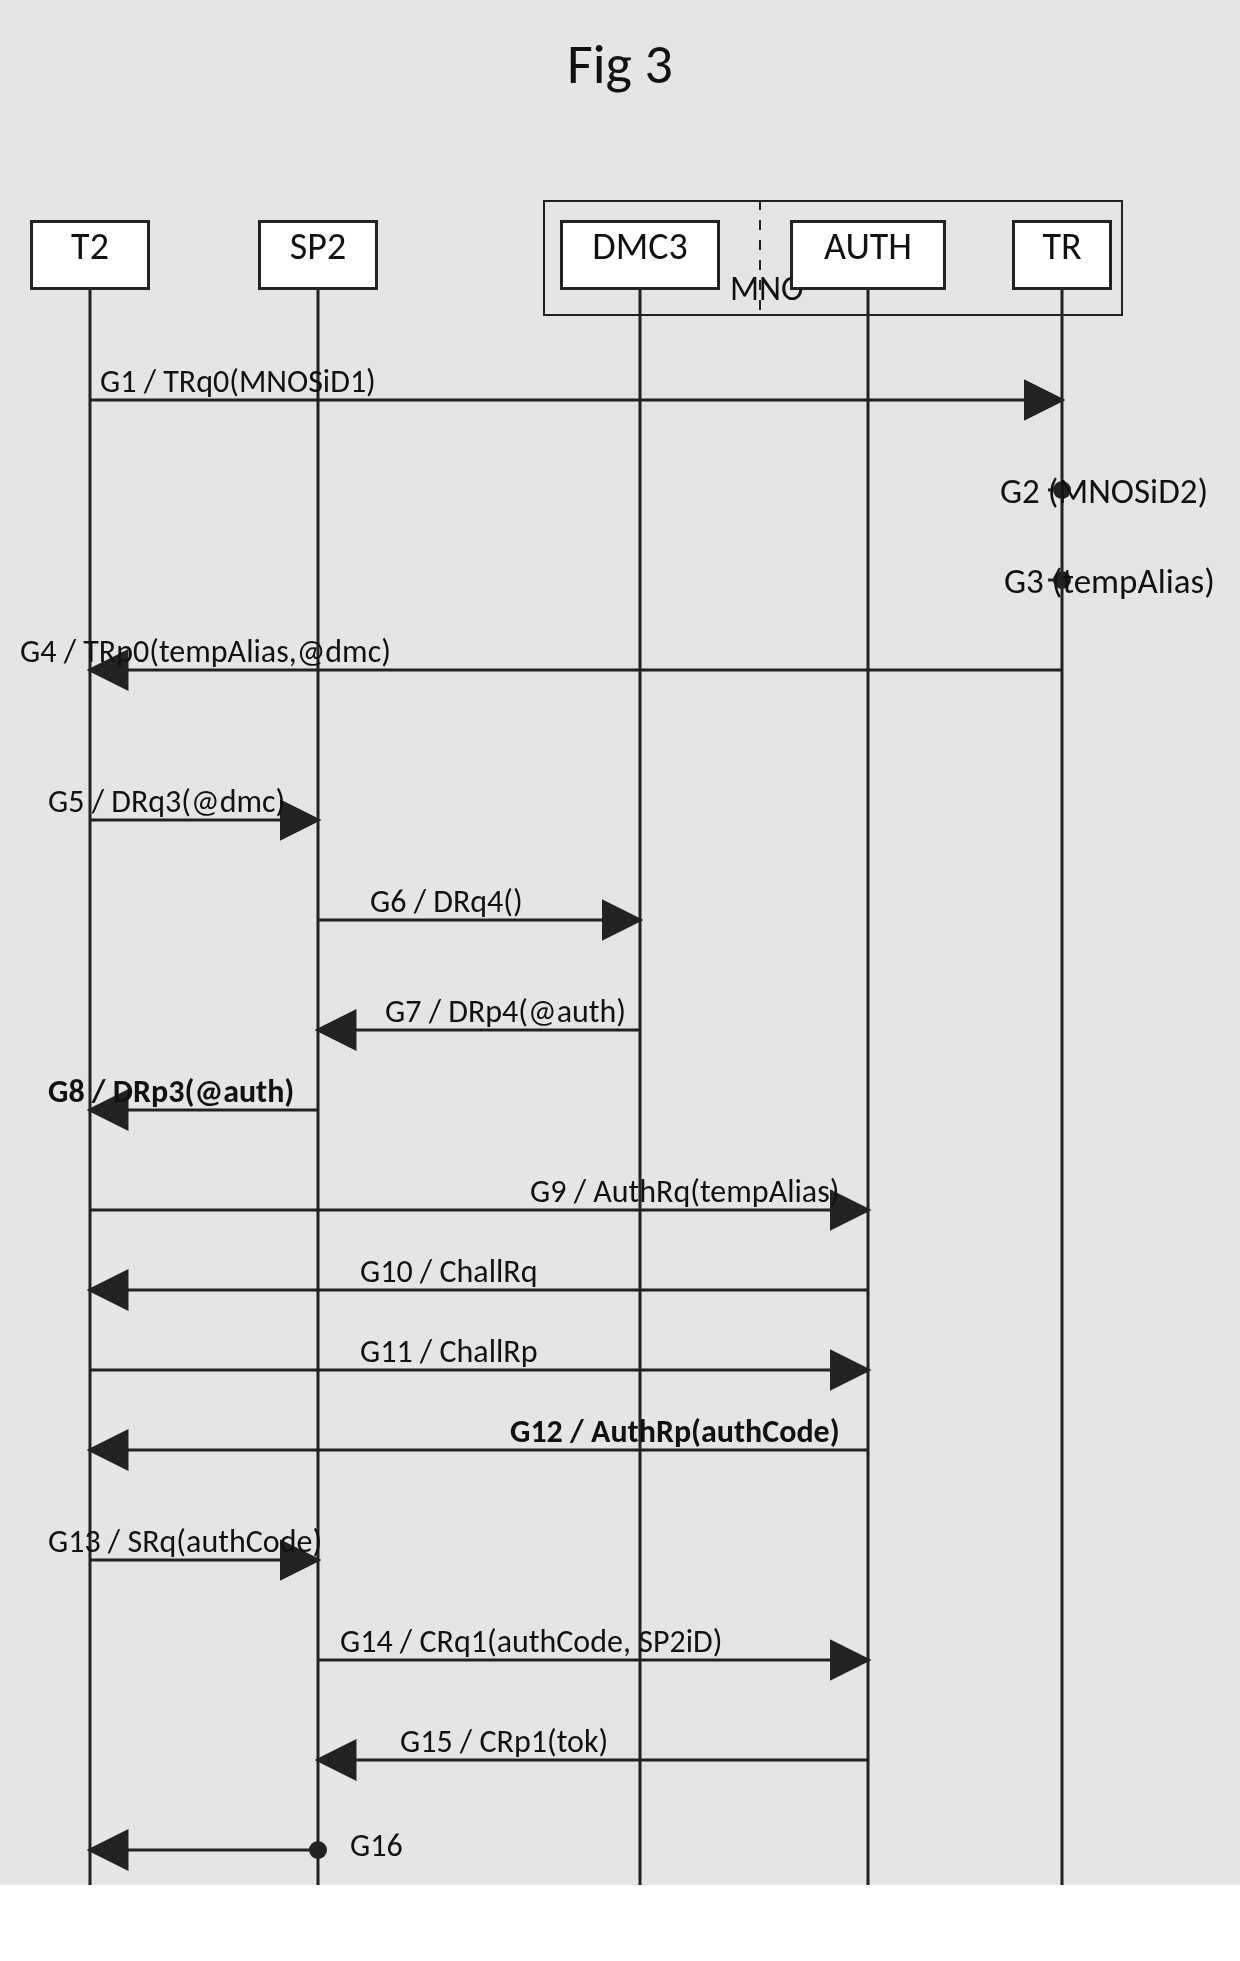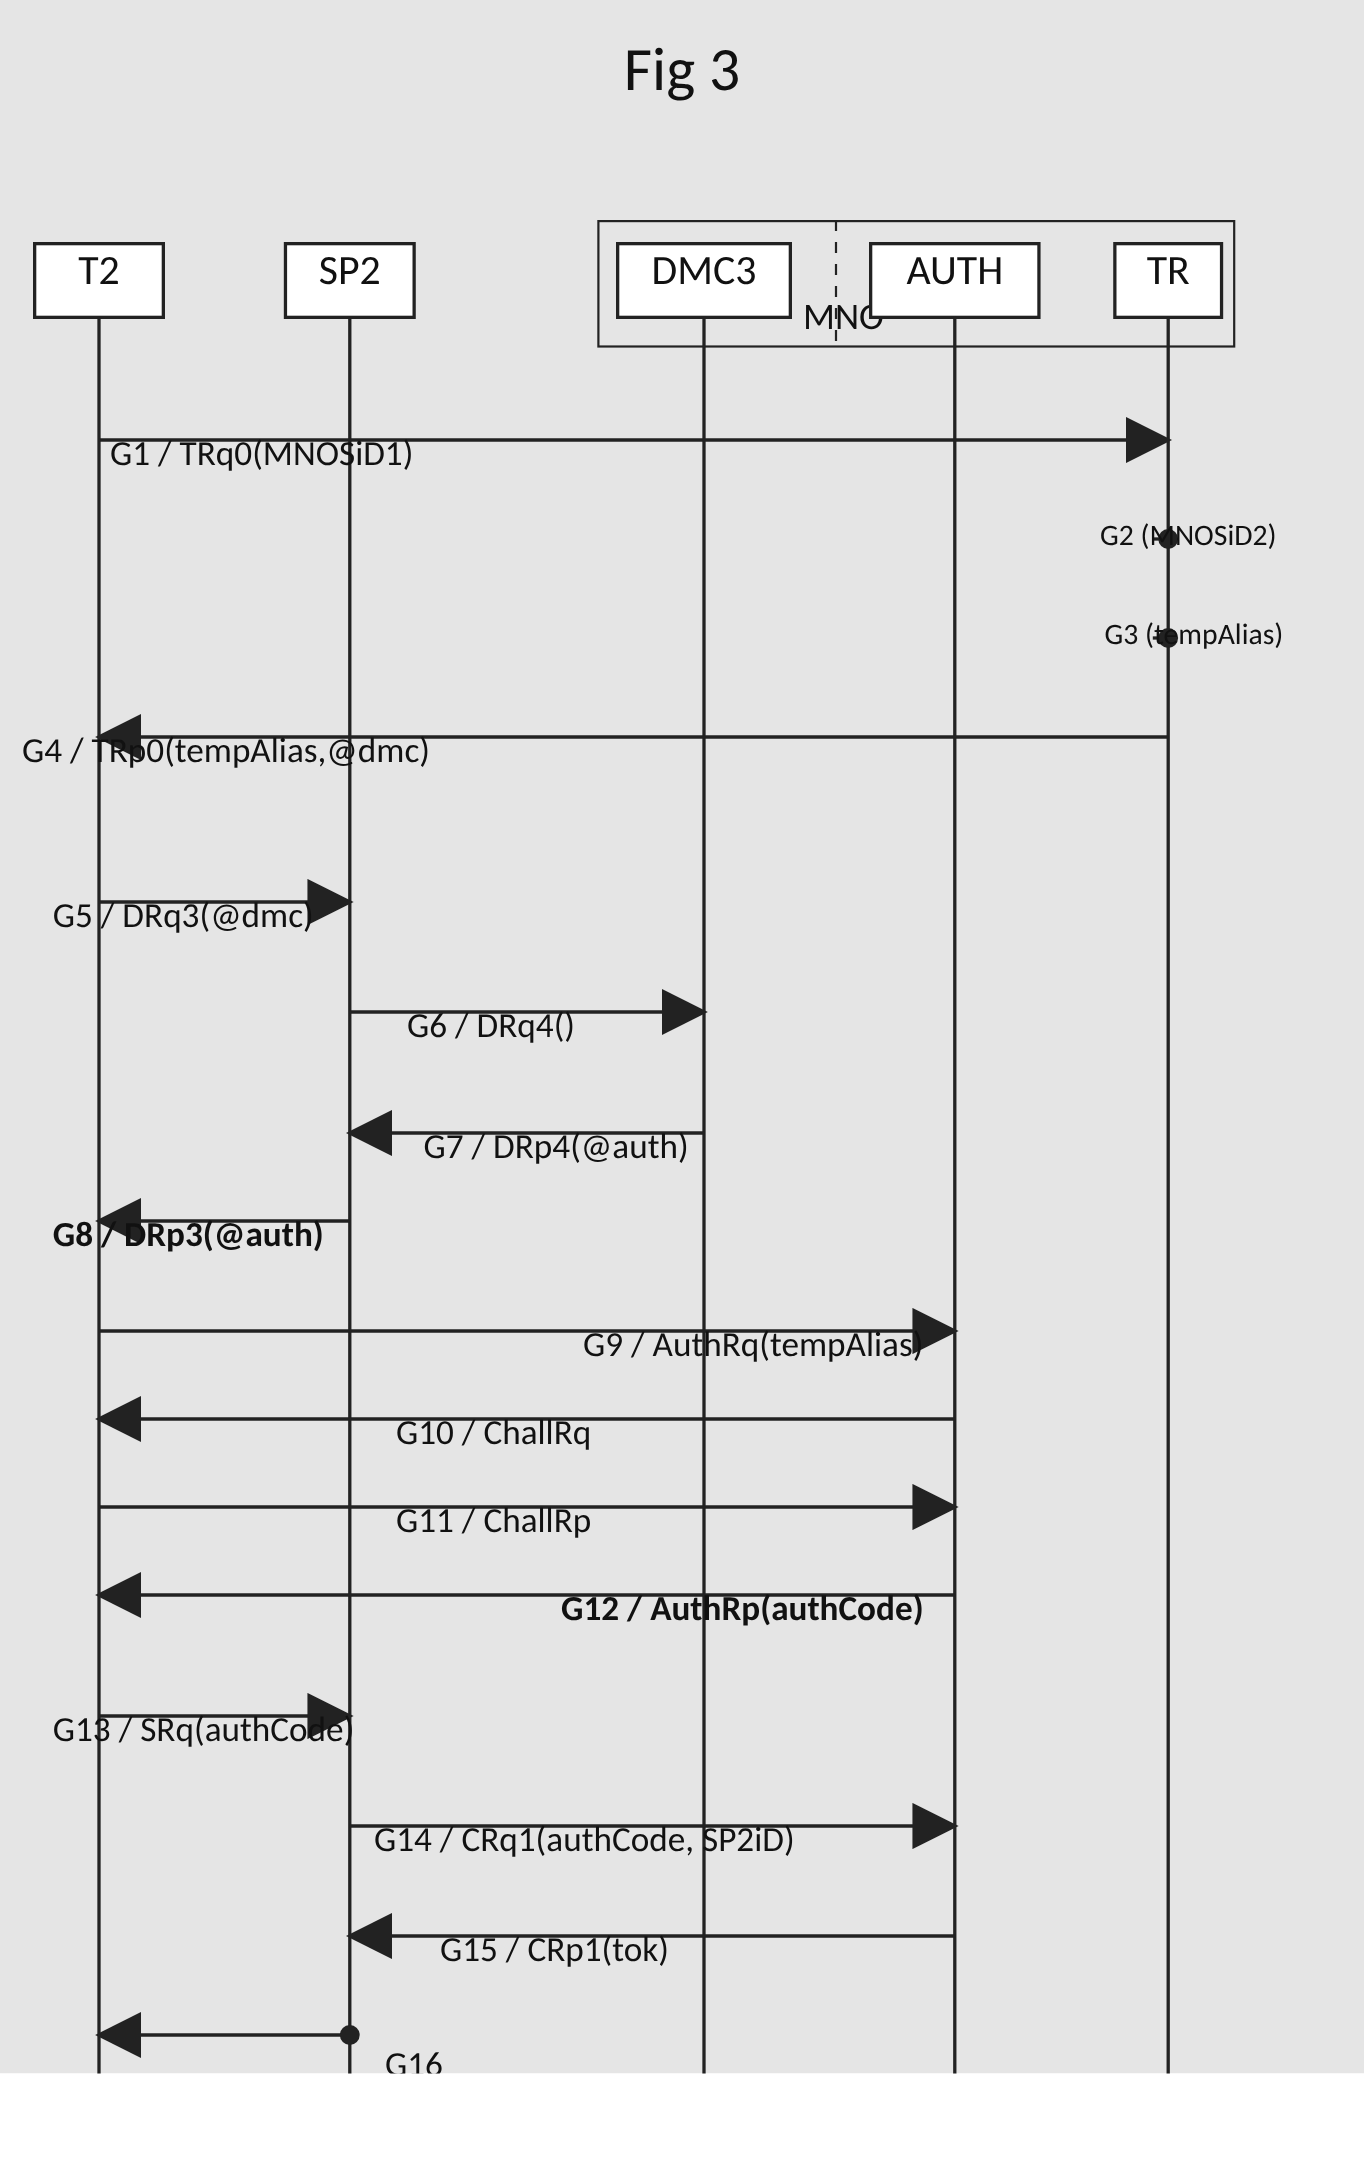--- a/index.html
+++ b/index.html
@@ -44,25 +44,24 @@
   .mno-label {
     position: absolute;
     font-size: 34px;
     color: #111;
   }
   .msg-label {
     position: absolute;
     font-size: 32px;
     color: #111;
     white-space: nowrap;
-    margin-top: 31px;
   }
   .self-label {
     position: absolute;
-    font-size: 27px;
+    font-size: 35px;
     color: #111;
     white-space: nowrap;
   }
 </style>
 </head>
 <body>
 
 <div class="page">
   <div class="title">Fig 3</div>
 

